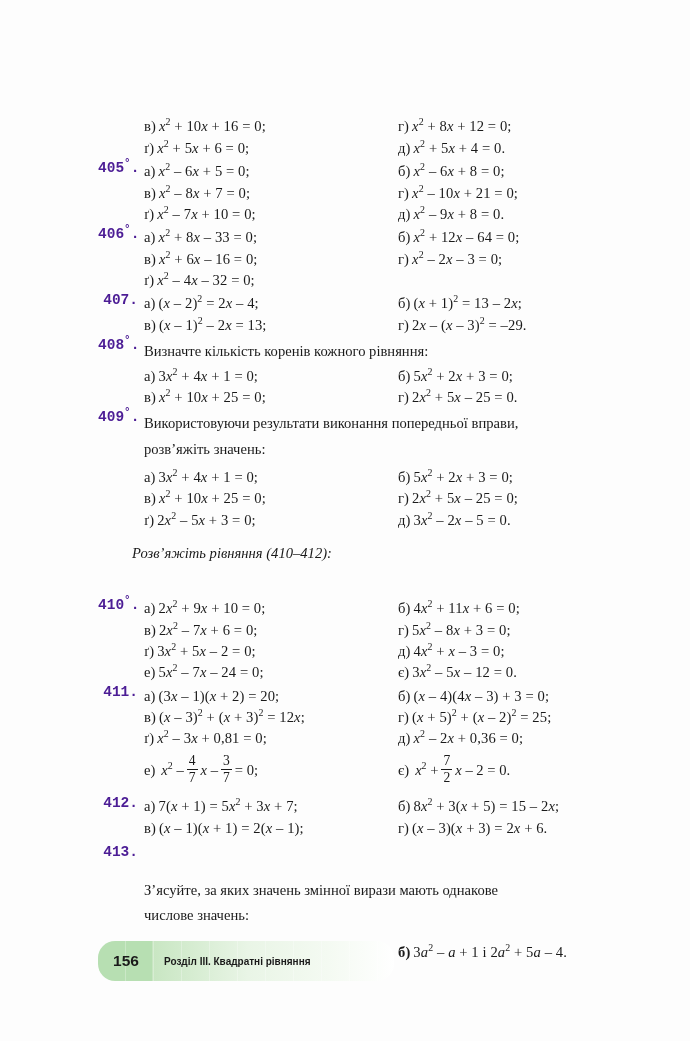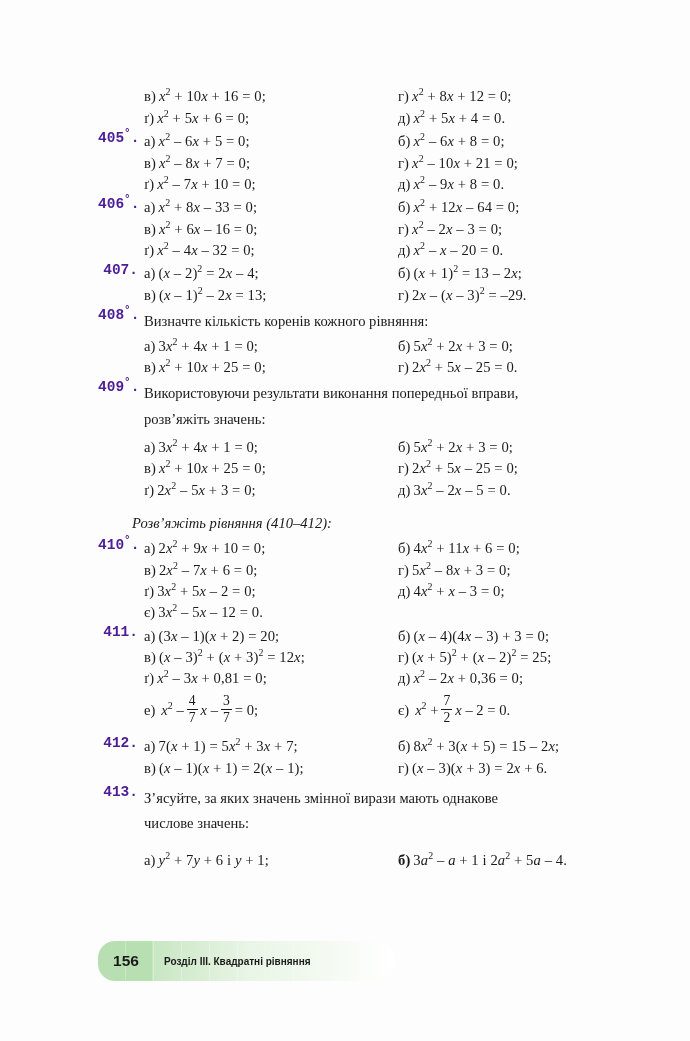--- a/index.html
+++ b/index.html
@@ -27,20 +27,21 @@
     position: absolute;
     left: 98px;
     top: 86px;
     width: 500px;
   }
 
   
   .ex {
     display: block;
     width: 100%;
+    margin-top: 30px;
   }
   .ex-row {
     display: flex;
     align-items: flex-start;
     width: 100%;
     line-height: 1.0;
   }
   .num {
     flex: 0 0 46px;
     width: 46px;
@@ -74,20 +75,21 @@
 
   .prompt {
     font-size: 14.6px;
     padding: 3.4px 0;
     line-height: 1.42;
   }
   .prompt.justify {
     text-align: justify;
     white-space: normal;
     width: 495px;
+    margin-top: 32px;
   }
   .prompt.hang { padding-bottom: 1px; }
 
   .italic-note {
     font-style: italic;
     font-size: 14.6px;
     padding: 14px 0 6px 34px;
   }
 
   var, .v {
@@ -270,23 +272,20 @@
               <div class="item"><span class="lbl">г)</span><span><var>x</var><sup>2</sup> – 2<var>x</var> – 3 = 0;</span></div>
             </div>
         </div>
       </div>
       <div class="ex-row">
         <div class="num blank"></div>
         <div class="cols">
           <div class="col-a">
               <div class="item"><span class="lbl">ґ)</span><span><var>x</var><sup>2</sup> – 4<var>x</var> – 32 = 0;</span></div>
             </div>
-          <div class="col-b">
-              <div class="item"><span class="lbl">д)</span><span><var>x</var><sup>2</sup> – <var>x</var> – 20 = 0.</span></div>
-            </div>
         </div>
       </div>
     </div>
 
     <div class="ex">
       <div class="ex-row">
         <div class="num">407.</div>
         <div class="cols">
           <div class="col-a">
               <div class="item"><span class="lbl">а)</span><span>(<var>x</var> – 2)<sup>2</sup> = 2<var>x</var> – 4;</span></div>
@@ -420,20 +419,23 @@
               <div class="item"><span class="lbl">ґ)</span><span>3<var>x</var><sup>2</sup> + 5<var>x</var> – 2 = 0;</span></div>
             </div>
           <div class="col-b">
               <div class="item"><span class="lbl">д)</span><span>4<var>x</var><sup>2</sup> + <var>x</var> – 3 = 0;</span></div>
             </div>
         </div>
       </div>
       <div class="ex-row">
         <div class="num blank"></div>
         <div class="cols">
+          <div class="col-a">
+              <div class="item"><span class="lbl">е)</span><span>5<var>x</var><sup>2</sup> – 7<var>x</var> – 24 = 0;</span></div>
+            </div>
           <div class="col-b">
               <div class="item"><span class="lbl">є)</span><span>3<var>x</var><sup>2</sup> – 5<var>x</var> – 12 = 0.</span></div>
             </div>
         </div>
       </div>
     </div>
 
     <div class="ex">
       <div class="ex-row">
         <div class="num">411.</div>

